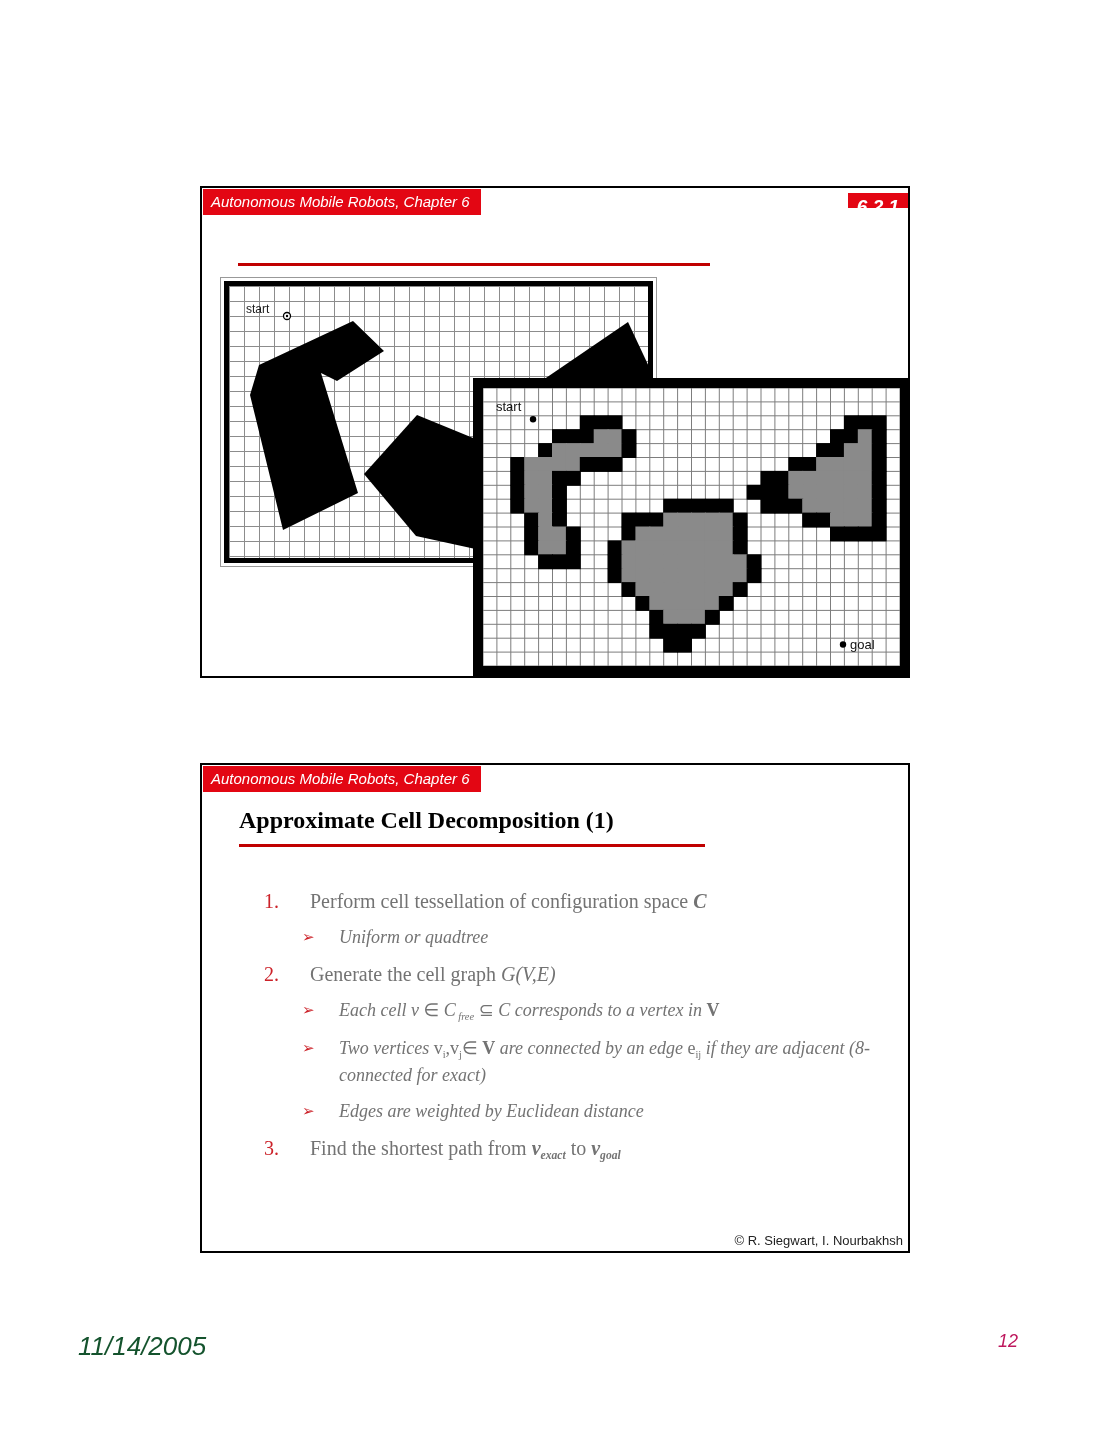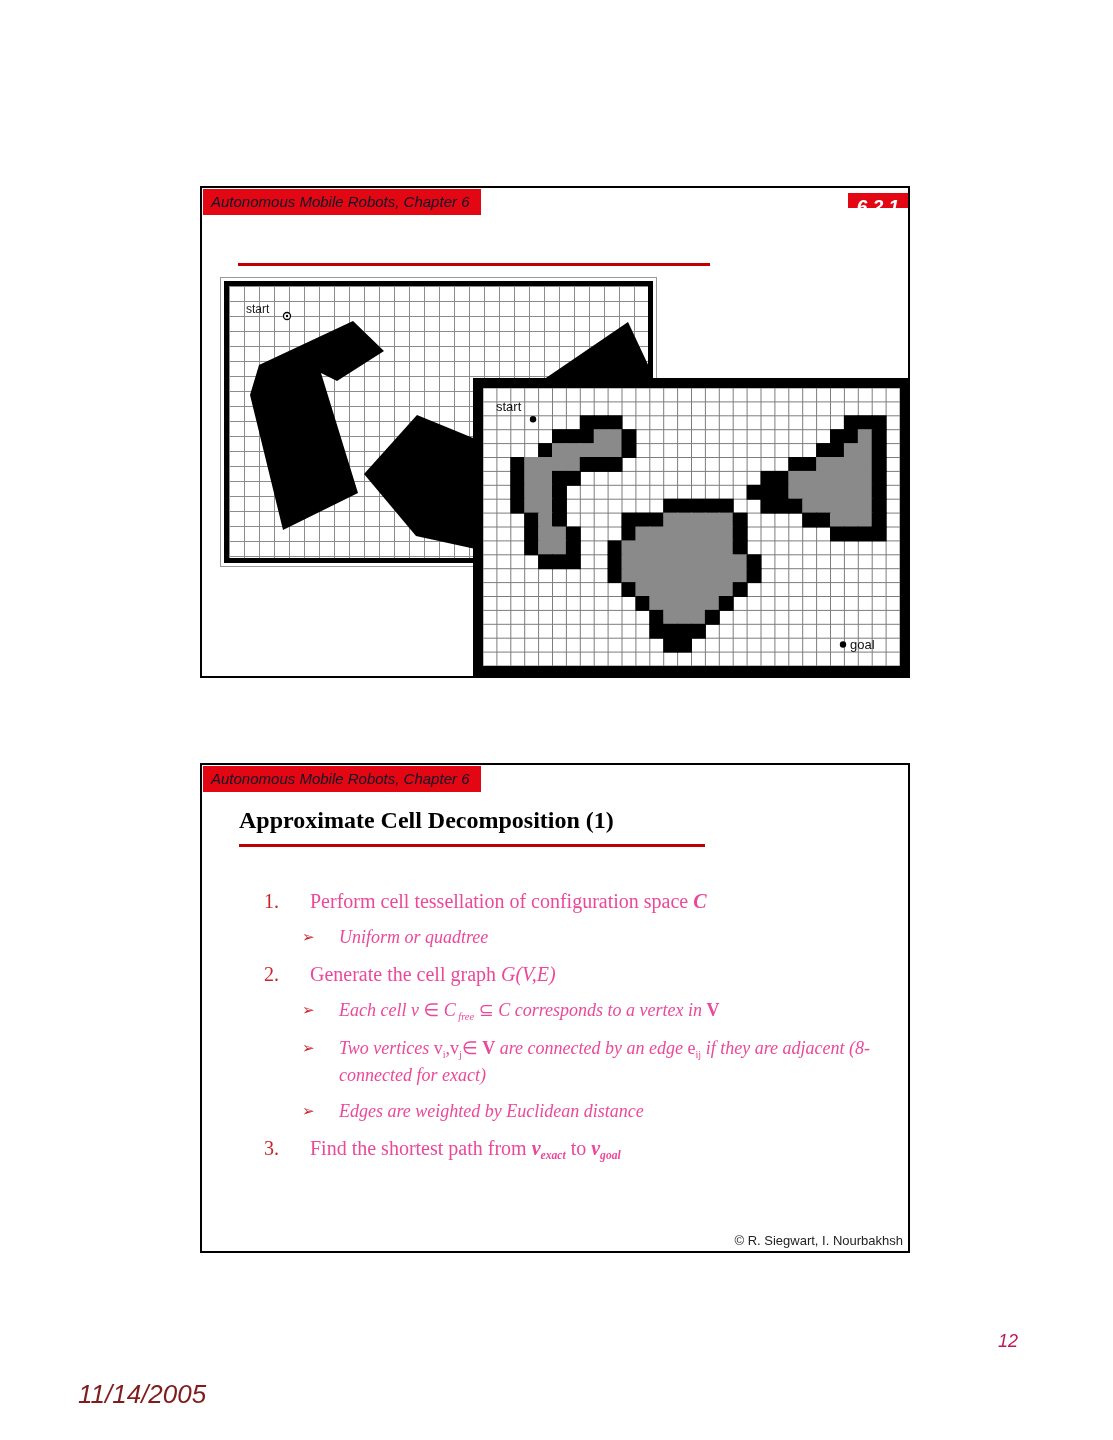--- a/index.html
+++ b/index.html
@@ -2,51 +2,51 @@
 <html style="--badge-red: #e30613; --rule-red: #c00000; --num-red: #cc2229;"><head>
 <meta charset="utf-8">
 <style>
   html,body{margin:0;padding:0;background:#ffffff;}
   .page{position:relative;width:1113px;height:1440px;background:#ffffff;overflow:hidden;
         font-family:"Liberation Sans",sans-serif;}
   .slide{position:absolute;left:200px;width:710px;border:2px solid #000;background:#fff;
          box-sizing:border-box;overflow:hidden;}
   #slide1{top:186px;height:492px;}
   #slide2{top:763px;height:490px;}
-  .chapter-badge{position:absolute;left:1px;top:1px;background:var(--badge-red);color:#0f172a;
+  .chapter-badge{position:absolute;left:1px;top:1px;background:var(--badge-red);color:#ffffff;
          font-style:italic;font-size:15px;line-height:19px;padding:3px 12px 4px 8px;white-space:nowrap;}
   .section-badge{position:absolute;left:646px;top:5px;width:60px;height:15px;background:var(--badge-red);
          color:#fff;font-weight:bold;font-style:italic;font-size:19px;line-height:27px;text-align:center;}
   .slide-title{position:absolute;left:36px;top:38px;font-family:"Liberation Serif",serif;
          font-size:24px;white-space:nowrap;color:#000;}
   .slide-title b{font-weight:bold;}
   .rule{position:absolute;height:3px;background:var(--rule-red);}
   #rule1{left:36px;top:75px;width:472px;}
   #title2{font-weight:bold;left:37px;top:42px;}
   #rule2{left:37px;top:79px;width:466px;}
   .fig{position:absolute;}
   #figA{left:18px;top:89px;width:437px;height:290px;}
   #figB{left:271px;top:190px;width:437px;height:298px;}
   .list{position:absolute;left:62px;top:123px;width:620px;font-family:"Liberation Serif",serif;}
   .li-row{display:flex;align-items:flex-start;margin-top:11px;}
   .li-row:first-child{margin-top:0;}
   .li-num{width:46px;flex:0 0 46px;color:var(--num-red);font-size:20px;line-height:26px;}
   .li-row.sub{padding-left:38px;}
   .li-row.sub .li-num{width:37px;flex:0 0 37px;color:var(--num-red);font-size:15px;line-height:24px;}
-  .li-content{font-size:20px;line-height:26px;color:#ec4899;max-width:545px;}
+  .li-content{font-size:20px;line-height:26px;color:#737373;max-width:545px;}
   .li-row.sub .li-content{font-size:18px;line-height:25px;}
   .seg-r{font-style:normal;}
   .seg-i{font-style:italic;}
   .seg-b{font-weight:bold;font-style:normal;}
   .seg-bi{font-weight:bold;font-style:italic;}
   .seg-rsub,.seg-isub,.seg-bisub{font-size:0.58em;position:relative;top:0.35em;}
   .seg-isub{font-style:italic;}
   .seg-bisub{font-weight:bold;font-style:italic;}
   .copyright{position:absolute;right:5px;bottom:3px;font-size:13px;color:#222;}
-  .footer-date{position:absolute;left:78px;top:1331px;font-size:26px;font-style:italic;color:#7f1d1d;margin-top:48px;}
+  .footer-date{position:absolute;left:78px;top:1331px;font-size:26px;font-style:italic;color:#14532d;}
   .page-number{position:absolute;left:998px;top:1331px;font-size:18px;font-style:italic;color:#be185d;}
 </style>
 </head>
 <body>
 
 <div class="page">
 
   <div class="slide" id="slide1">
     <div class="chapter-badge">Autonomous Mobile Robots, Chapter 6</div>
     <div class="section-badge">6.2.1</div>

